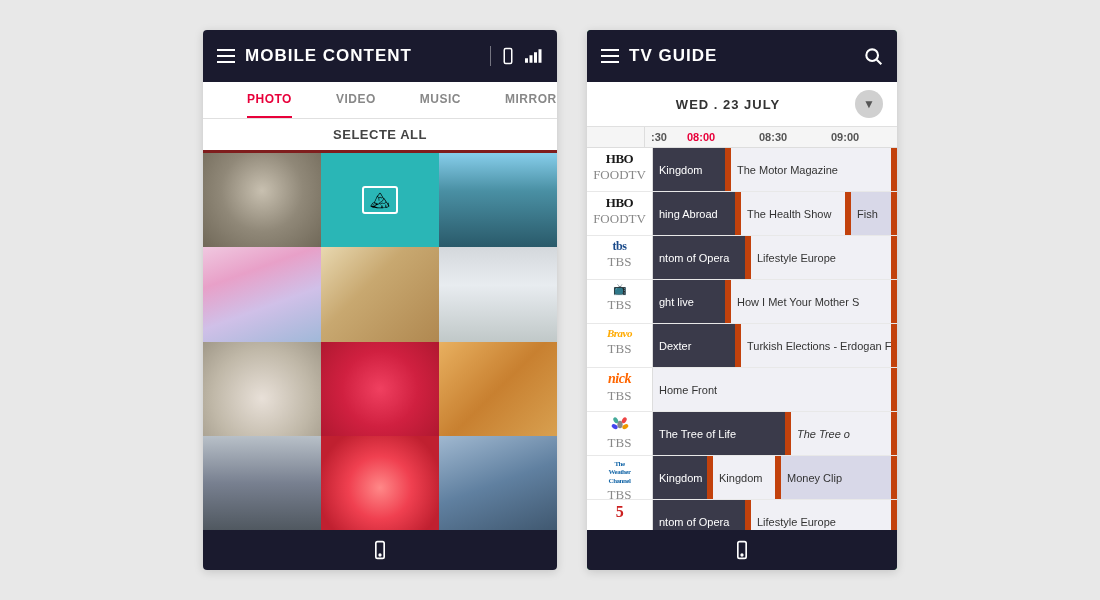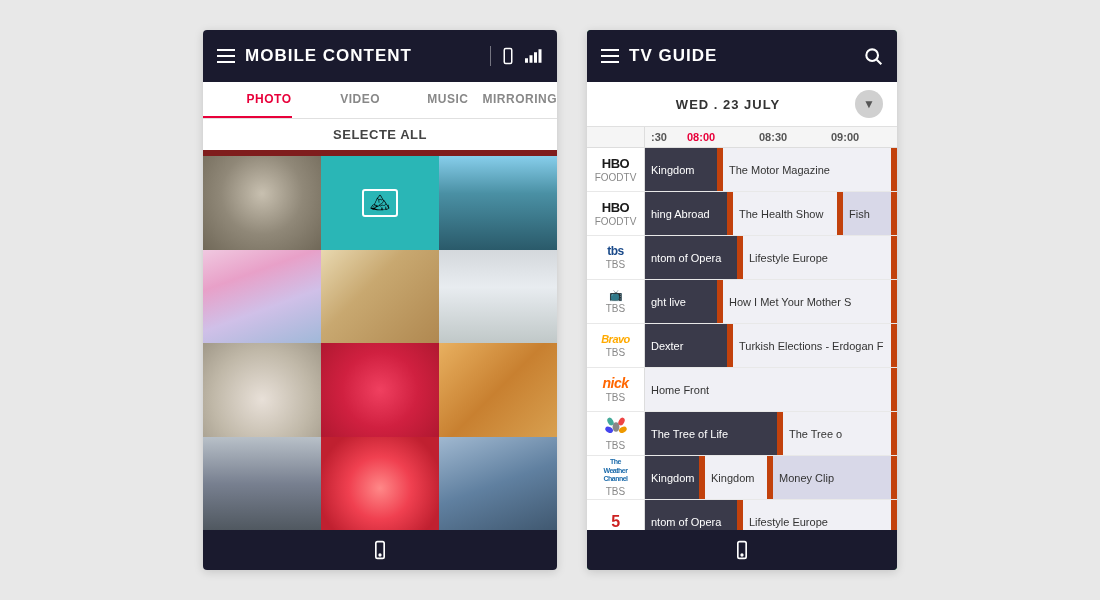--- a/index.html
+++ b/index.html
@@ -66,41 +66,42 @@
       background: rgba(255,255,255,0.4);
     }
 
     .mobile-tabs {
       display: flex;
       border-bottom: 1px solid #e0e0e0;
       flex-shrink: 0;
     }
     .mobile-tab {
       flex: 1;
-      text-align: right;
+      text-align: left;
       padding: 10px 0;
       font-size: 12px;
       font-weight: 600;
       color: #888;
       cursor: pointer;
       letter-spacing: 0.5px;
+      margin-left: 44px;
     }
     .mobile-tab.active {
       color: #e8003a;
       border-bottom: 2px solid #e8003a;
     }
 
     .select-all-bar {
       text-align: center;
       padding: 8px 0;
       font-size: 13px;
       font-weight: 600;
       color: #444;
       letter-spacing: 0.5px;
-      border-bottom: 6px solid #7f1d1d;
+      border-bottom: 3px solid #7f1d1d;
       flex-shrink: 0;
     }
 
     .photo-grid {
       display: grid;
       grid-template-columns: repeat(3, 1fr);
       grid-template-rows: repeat(4, 1fr);
       flex: 1;
       overflow: hidden;
     }
@@ -259,38 +260,39 @@
     }
 
     .tv-row {
       display: flex;
       border-bottom: 1px solid #e8e8e8;
       flex: 1;
       min-height: 44px;
     }
 
     .tv-channel {
-      width: 58px;
+      width: 66px;
       flex-shrink: 0;
       display: flex;
       flex-direction: column;
       align-items: center;
-      justify-content: center;
+      justify-content: flex-start;
       padding: 4px;
       border-right: 1px solid #ddd;
       background: #fff;
+      font-family: Liberation Serif, serif;
     }
     .tv-channel-logo {
       font-size: 10px;
       font-weight: 900;
       letter-spacing: -0.5px;
       line-height: 1;
     }
     .tv-channel-sub {
-      font-size: 10px;
+      font-size: 13px;
       color: #888;
       margin-top: 2px;
     }
 
     
     .hbo-logo { color: #1a1a1a; font-size: 13px; }
     .tbs-logo { color: #1a4a8a; font-size: 12px; }
     .tvone-logo { color: #cc2020; font-size: 11px; }
     .bravo-logo { color: #ffaa00; font-size: 11px; font-style: italic; }
     .nick-logo { color: #ff6600; font-size: 14px; font-style: italic; font-weight: 900; }
@@ -517,21 +519,21 @@
           <ellipse cx="20" cy="16" rx="5" ry="7" fill="#888"></ellipse>
           <ellipse cx="12" cy="8" rx="4" ry="6" fill="#4a9" transform="rotate(-30 12 8)"></ellipse>
           <ellipse cx="28" cy="8" rx="4" ry="6" fill="#e44" transform="rotate(30 28 8)"></ellipse>
           <ellipse cx="10" cy="20" rx="4" ry="6" fill="#44e" transform="rotate(-60 10 20)"></ellipse>
           <ellipse cx="30" cy="20" rx="4" ry="6" fill="#e90" transform="rotate(60 30 20)"></ellipse>
         </svg>
         <span class="tv-channel-sub">TBS</span>
       </div>
       <div class="tv-programs">
         <div class="tv-program dark" style="width:138px;min-width:138px;">The Tree of Life</div>
-        <div class="tv-program light" style="flex:1;">The Tree o</div>
+        <div class="tv-program light" style="flex:1;font-style:italic;">The Tree o</div>
       </div>
     </div>
 
     <div class="tv-row">
       <div class="tv-channel">
         <span class="tv-channel-logo weather-logo" style="font-size:7px;font-weight:700;color:#1a6aaa;text-align:center;line-height:1.2;">The<br>Weather<br>Channel</span>
         <span class="tv-channel-sub">TBS</span>
       </div>
       <div class="tv-programs">
         <div class="tv-program dark" style="width:60px;min-width:60px;">Kingdom</div>

